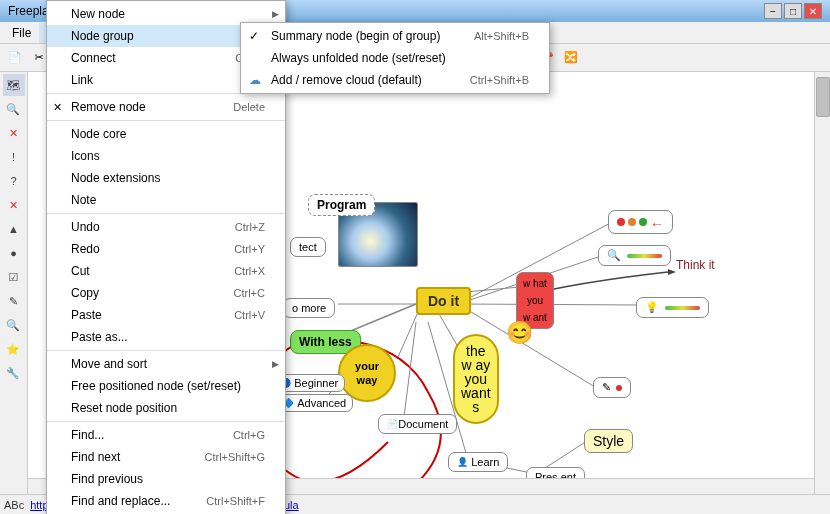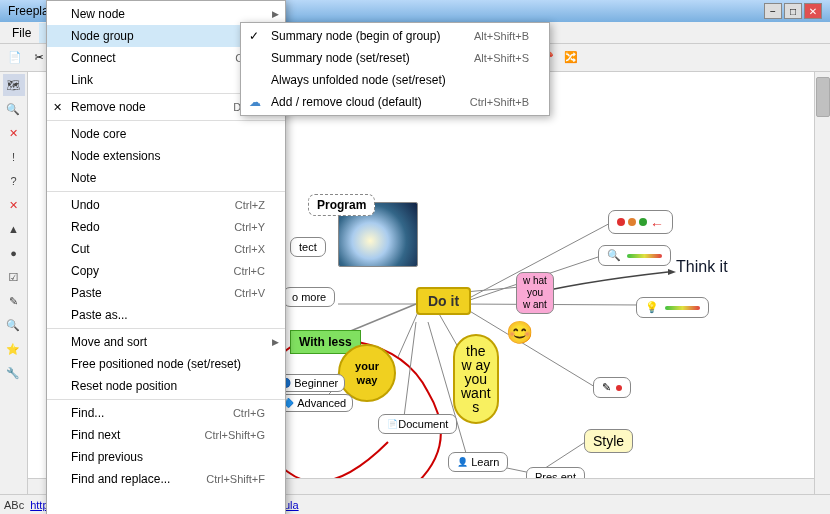--- a/index.html
+++ b/index.html
@@ -239,21 +239,21 @@
       border-radius: 4px;
       font-size: 14px;
       font-weight: bold;
       color: #333;
     }
     .node-withless {
       top: 258px; left: 262px;
       background: #80e060;
       border: 1px solid #40a020;
       padding: 4px 8px;
-      border-radius: 0;
+      border-radius: 8px;
       font-size: 12px;
       font-weight: bold;
     }
     .node-yourway {
       top: 272px; left: 310px;
       background: #f0d020;
       border: 2px solid #c0a000;
       width: 58px; height: 58px;
       border-radius: 50%;
       font-size: 11px;
@@ -311,31 +311,31 @@
     }
     .node-style {
       top: 357px; left: 556px;
       background: #fef9c3;
       border: 1px solid #888;
       padding: 3px 8px;
       font-size: 14px;
     }
     .node-thinkit {
       top: 186px; left: 648px;
-      color: #0f172a;
-      font-size: 16px;
+      color: #7f1d1d;
+      font-size: 12px;
     }
     .node-whatyouwant {
       top: 200px; left: 488px;
-      background: #f9a8d4;
+      background: #ef4444;
       border: 1px solid #888;
       padding: 2px 6px;
       font-size: 10px;
       text-align: center;
-      line-height: 12px;
+      line-height: 17px;
     }
 
     
     .canvas-image {
       position: absolute;
       top: 130px; left: 310px;
       width: 80px; height: 65px;
       background: linear-gradient(135deg, #4488aa, #2255aa, #888844, #667755);
       border: 1px solid #888;
       border-radius: 2px;
@@ -397,21 +397,21 @@
       display: flex; align-items: center; gap: 3px;
     }
     .node-protect {
       top: 165px; left: 262px;
       background: white;
       border: 1px solid #888;
       padding: 3px 8px;
       font-size: 11px;
     }
     .node-domore {
-      top: 215px; left: 255px;
+      top: 226px; left: 255px;
       background: white;
       border: 1px solid #888;
       padding: 3px 8px;
       font-size: 11px;
       justify-content: flex-end;
     }
 
     
     .scrollbar-track {
       width: 16px;
@@ -680,20 +680,23 @@
   <div class="dd-item">
     <span class="icon">✕</span>
     <span>Remove node</span>
     <span class="shortcut">Delete</span>
   </div>
   <div class="dd-sep"></div>
   <div class="dd-item">
     <span>Node core</span>
   </div>
   <div class="dd-item">
+    <span>Icons</span>
+  </div>
+  <div class="dd-item">
     <span>Node extensions</span>
   </div>
   <div class="dd-item">
     <span>Note</span>
   </div>
   <div class="dd-sep"></div>
   <div class="dd-item">
     <span>Undo</span>
     <span class="shortcut">Ctrl+Z</span>
   </div>
@@ -747,24 +750,20 @@
   </div>
 </div>
 
 <div id="submenu-nodegroup">
   <div class="sub-item">
     <span class="check">✓</span>
     <span>Summary node (begin of group)</span>
     <span class="shortcut">Alt+Shift+B</span>
   </div>
   <div class="sub-item">
-    <span>Summary node (set/reset)</span>
-    <span class="shortcut">Alt+Shift+S</span>
-  </div>
-  <div class="sub-item">
     <span>Always unfolded node (set/reset)</span>
   </div>
   <div class="sub-item">
     <span style="position:absolute;left:8px;font-size:12px;color:#4488cc;">☁</span>
     <span>Add / remove cloud (default)</span>
     <span class="shortcut">Ctrl+Shift+B</span>
   </div>
 </div>
 
 <div id="status-bar">

